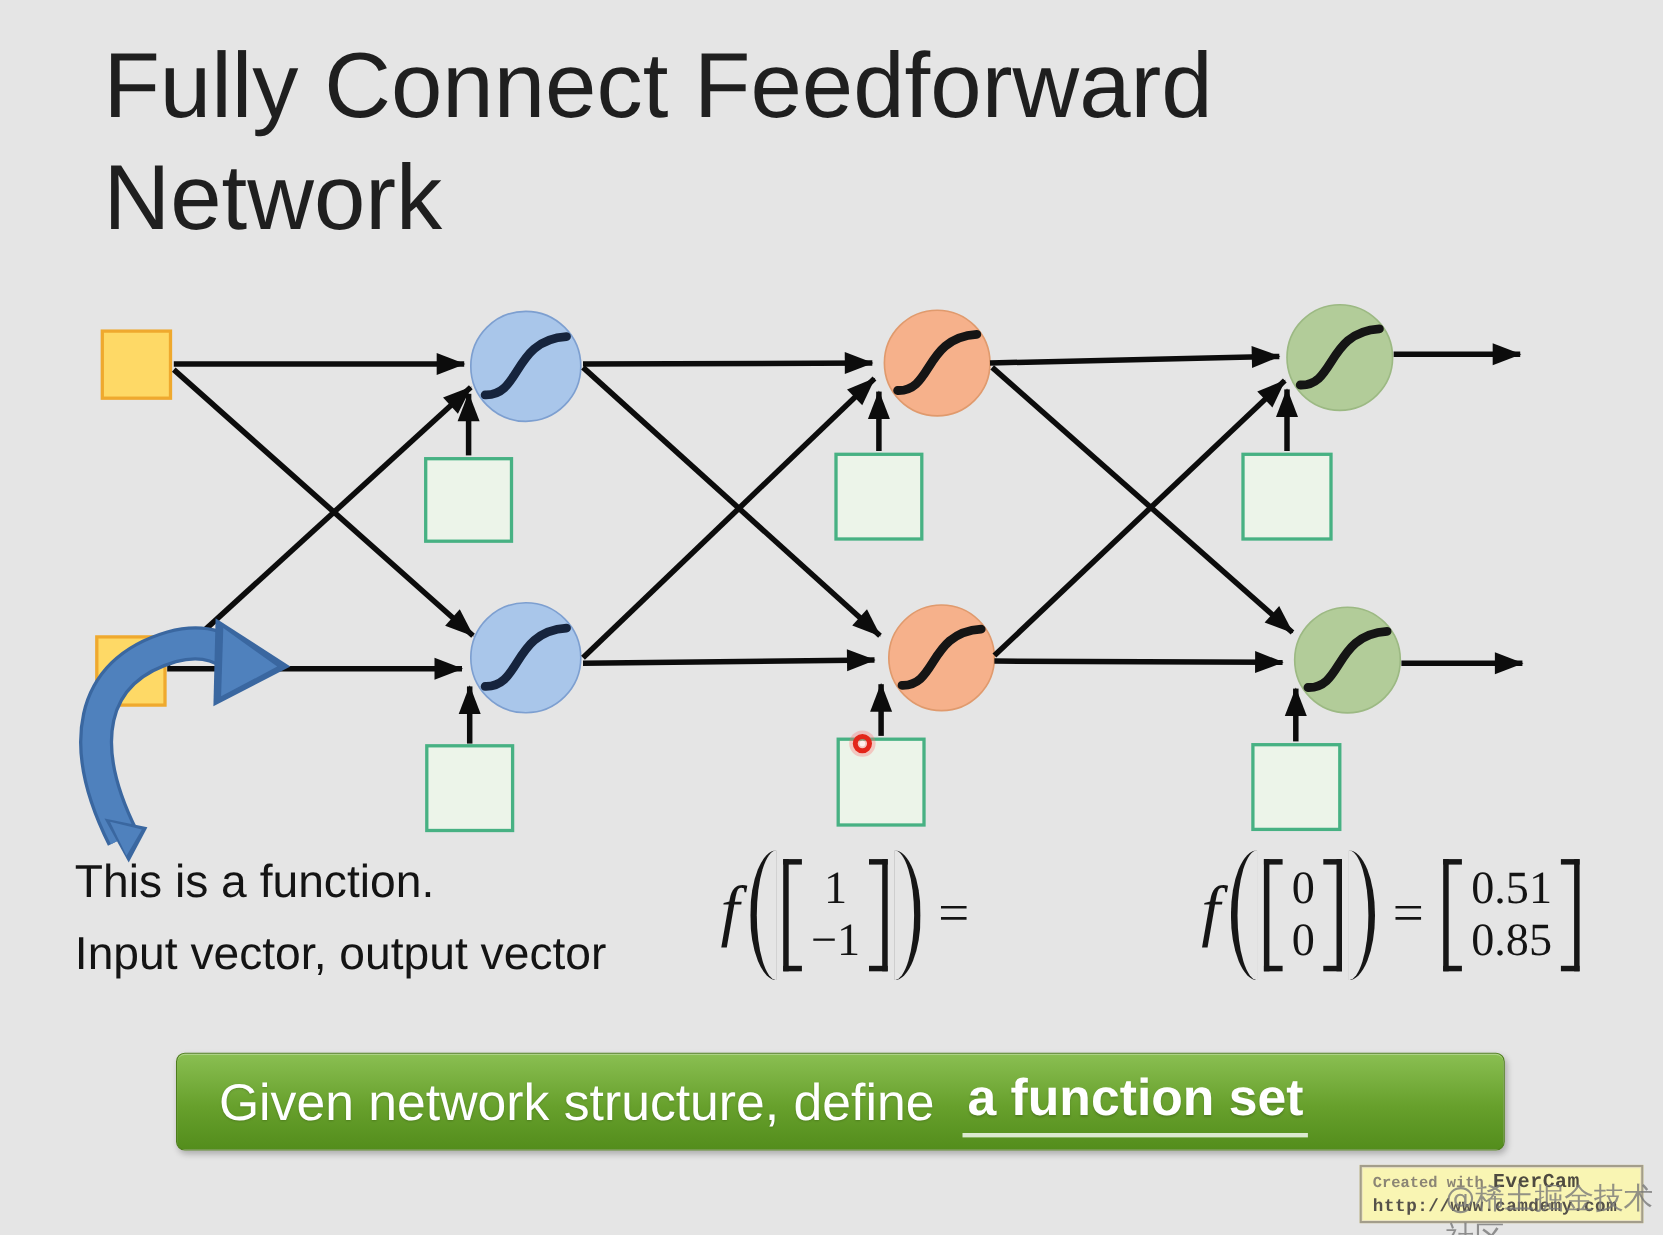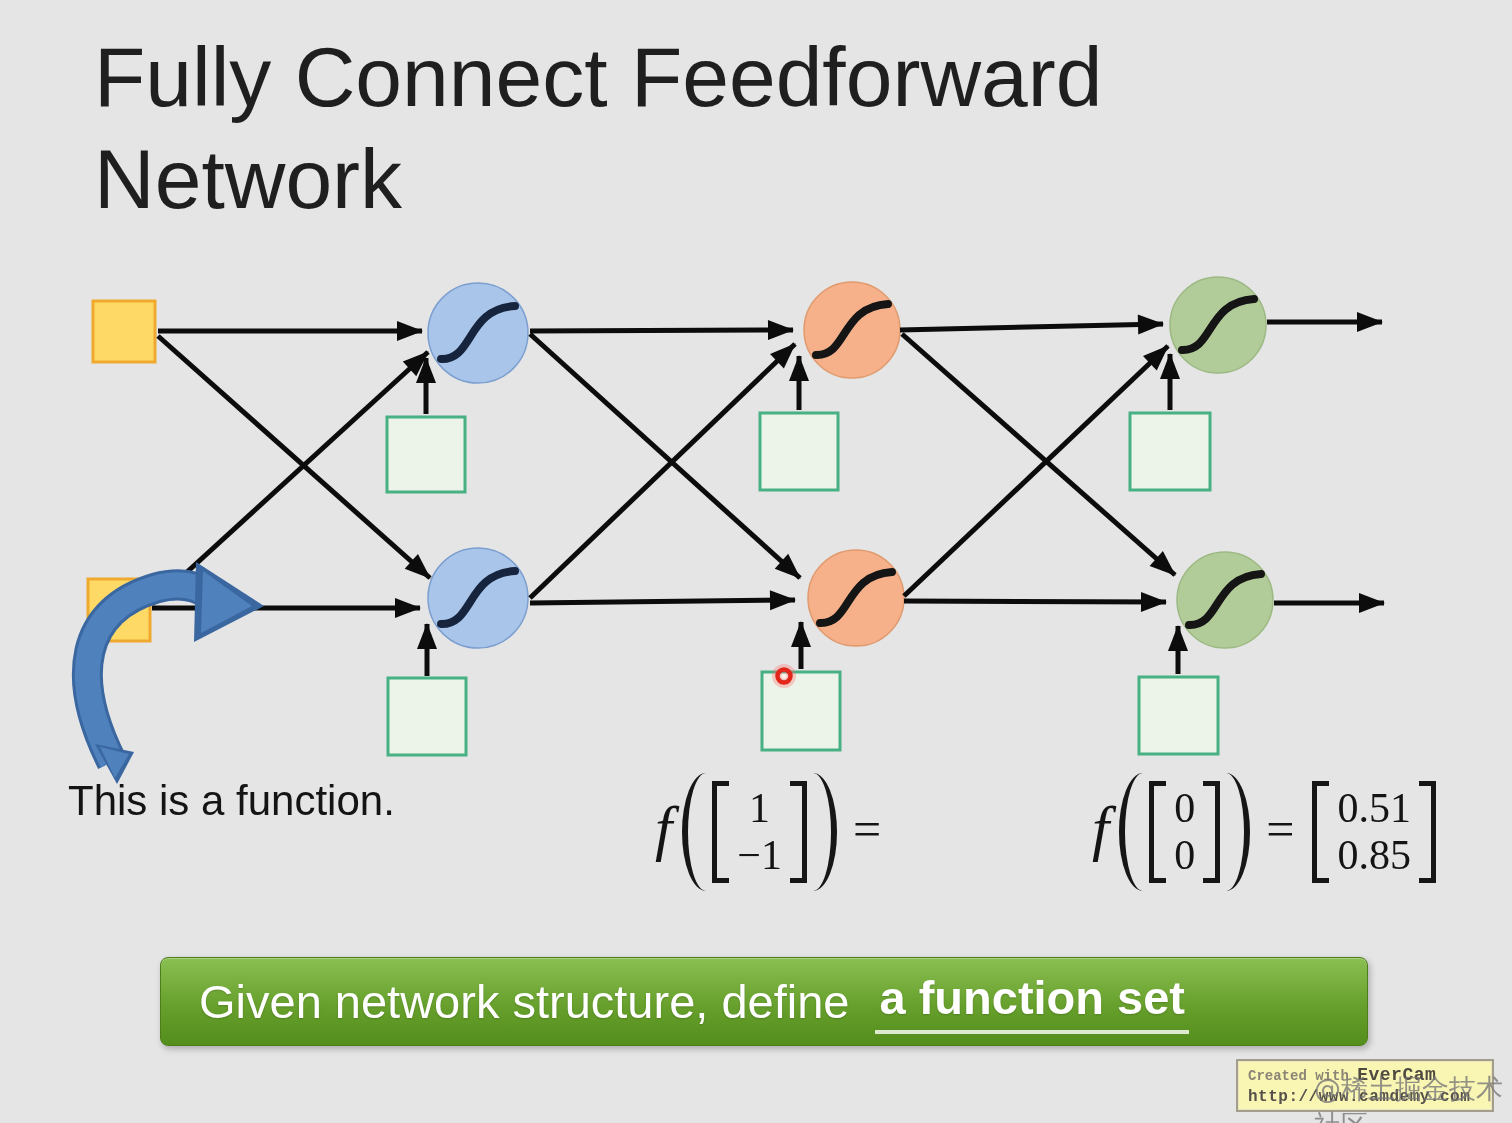--- a/index.html
+++ b/index.html
@@ -167,20 +167,21 @@
 
     <g>
       <circle cx="784" cy="676" r="12" fill="rgba(255,110,110,0.33)"></circle>
       <circle cx="784" cy="676" r="6.5" fill="none" stroke="#e3261a" stroke-width="4.5"></circle>
       <circle cx="784" cy="676" r="2.6" fill="#fff0ec"></circle>
     </g>
   </svg>
 
   <div class="caption">
     <div>This is a function.</div>
+    <div>Input vector, output vector</div>
   </div>
 
   <div class="formula" style="left:655px;">
     <span class="f">f</span>
     <span class="paren-open"></span>
     <span class="mat">
         <span class="sqb-l"></span>
         <span class="cells">
           <span>1</span>
           <span>−1</span>

